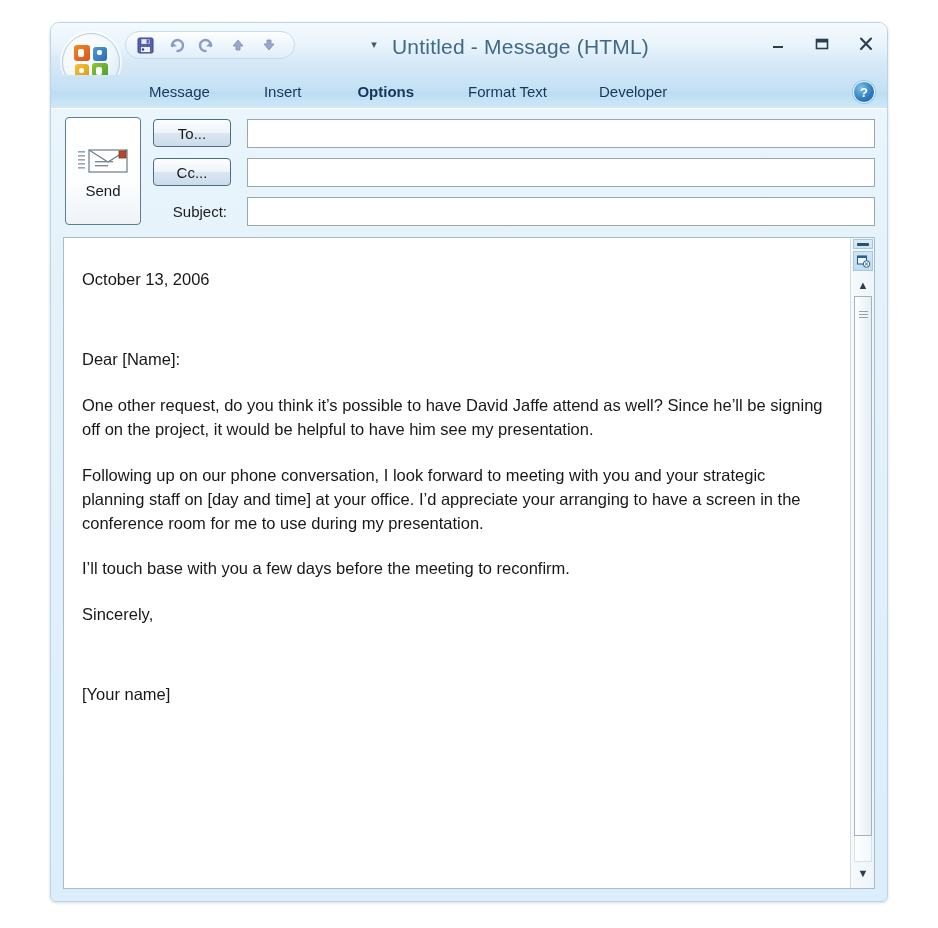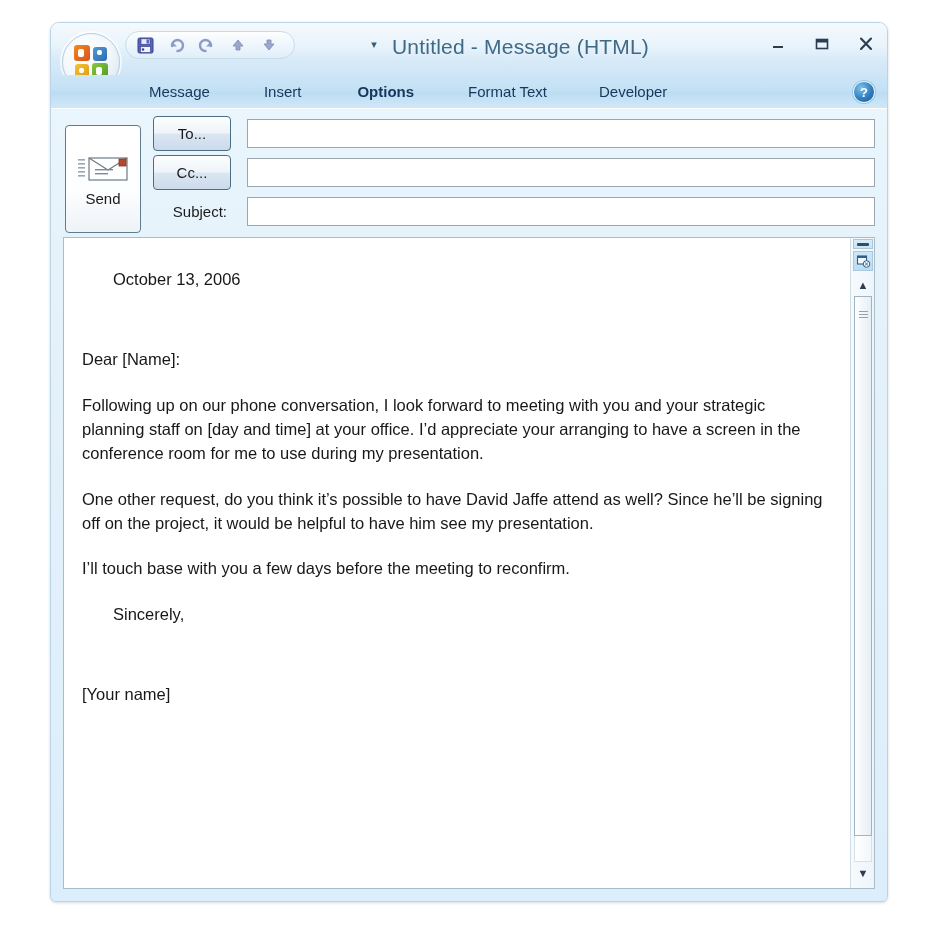--- a/index.html
+++ b/index.html
@@ -169,21 +169,21 @@
     left: 0;
     top: 86px;
     width: 100%;
     height: 126px;
     background: linear-gradient(to bottom, #eaf5fc 0%, #e6f3fb 100%);
   }
 
   .send-btn {
     position: absolute;
     left: 14px;
-    top: 16px;
+    top: 8px;
     width: 76px;
     height: 108px;
     border: 1px solid #5e7d8e;
     border-radius: 4px;
     background: linear-gradient(to bottom, #ffffff 0%, #fdfeff 60%, #eef3f8 100%);
     box-sizing: border-box;
     display: flex;
     flex-direction: column;
     align-items: center;
     justify-content: center;
@@ -199,21 +199,21 @@
     right: 12px;
   }
   .field-row {
     display: flex;
     align-items: center;
     height: 32px;
     margin-bottom: 7px;
   }
   .addr-btn {
     width: 78px;
-    height: 35px;
+    height: 28px;
     border: 1px solid #4a6f85;
     border-radius: 4px;
     background: linear-gradient(to bottom, #fdfefe 0%, #eef4fa 48%, #dbe6f2 52%, #ccdaeb 100%);
     font-size: 15px;
     color: #1b1b1b;
     display: flex; align-items: center; justify-content: center;
     box-sizing: border-box;
   }
   .subject-label {
     width: 78px;
@@ -257,21 +257,21 @@
     position: absolute;
     left: 18px;
     top: 30px;
     right: 48px;
     font-family: "Liberation Sans", sans-serif;
     font-size: 16.5px;
     color: #181818;
     line-height: 1.45;
   }
   .body-text p { margin: 0 0 22px 0; }
-  .body-text p.gap-big { margin-bottom: 56px; margin-left: 31px; }
+  .body-text p.gap-big { margin-bottom: 56px; }
 
   
   .vscroll {
     position: absolute;
     right: 0;
     top: 0;
     bottom: 0;
     width: 24px;
     background: linear-gradient(to right, #f6fafd 0%, #eef5fa 100%);
     border-left: 1px solid #cfdde7;
@@ -464,22 +464,22 @@
         </div>
 
       </div>
     </div>
 
     <div class="body-area">
 
       <div class="body-text">
         <p class="gap-big">October 13, 2006</p>
         <p>Dear [Name]:</p>
+        <p>One other request, do you think it’s possible to have David Jaffe attend as well? Since he’ll be signing off on the project, it would be helpful to have him see my presentation.</p>
         <p>Following up on our phone conversation, I look forward to meeting with you and your strategic planning staff on [day and time] at your office. I’d appreciate your arranging to have a screen in the conference room for me to use during my presentation.</p>
-        <p>One other request, do you think it’s possible to have David Jaffe attend as well? Since he’ll be signing off on the project, it would be helpful to have him see my presentation.</p>
         <p>I’ll touch base with you a few days before the meeting to reconfirm.</p>
         <p class="gap-big">Sincerely,</p>
         <p>[Your name]</p>
       </div>
 
       <div class="vscroll">
         <div class="split-handle">
           <div class="split-bar"></div>
         </div>
         <div class="browse-obj">

